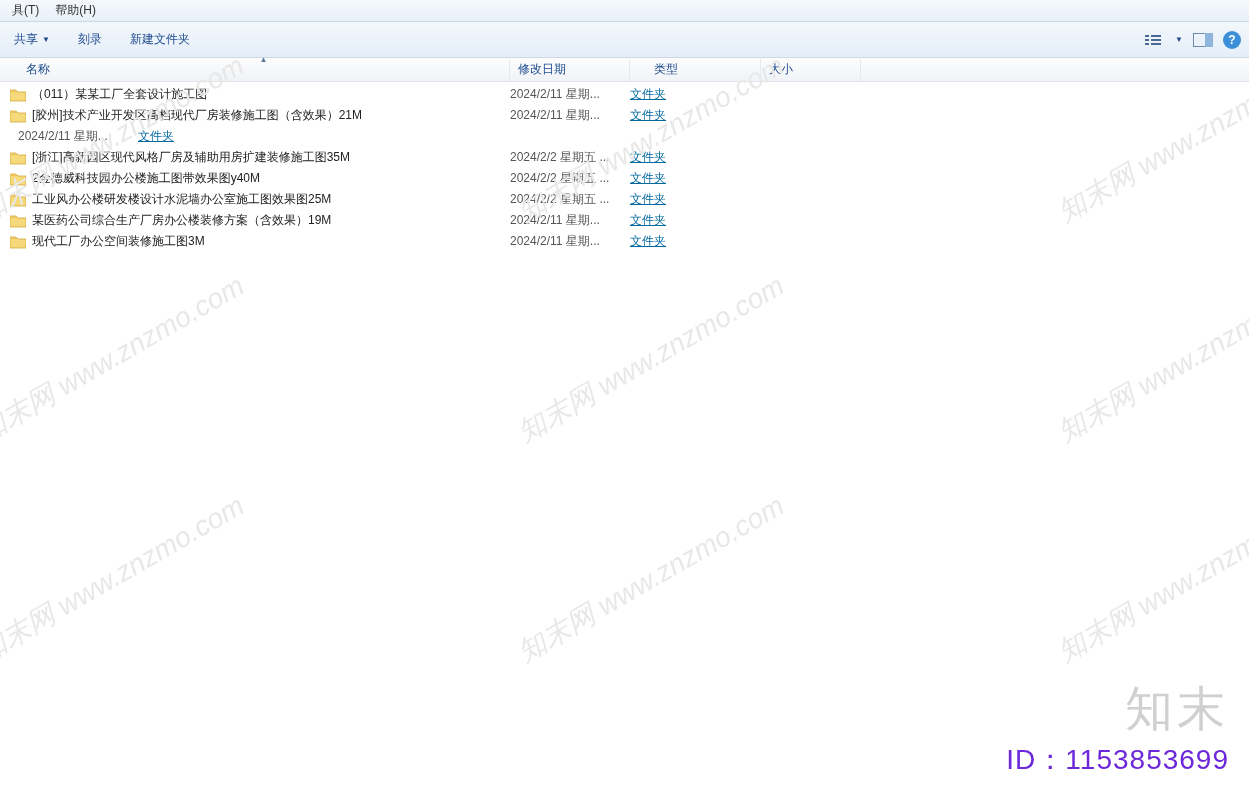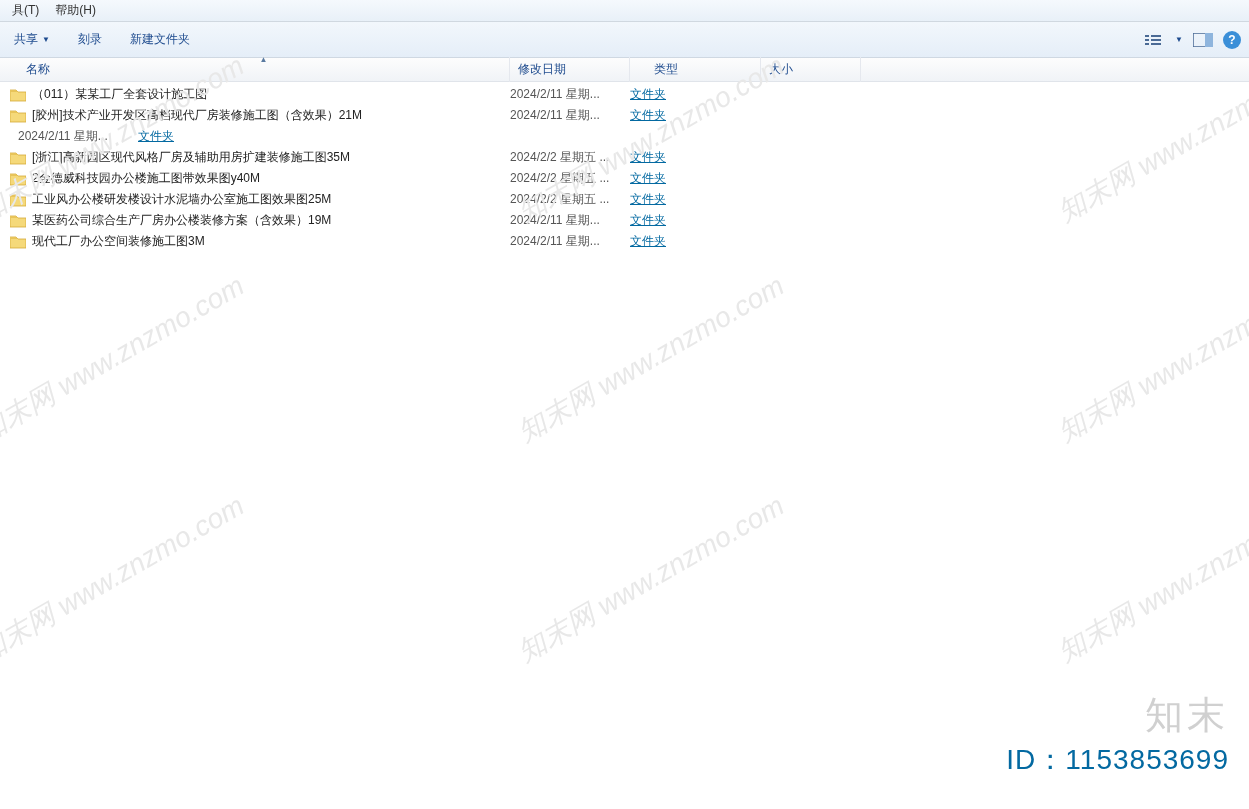--- a/index.html
+++ b/index.html
@@ -169,26 +169,26 @@
     }
     .brand-mark {
       position: absolute;
       right: 20px;
       bottom: 30px;
       text-align: right;
       pointer-events: none;
     }
     .brand-text {
       color: #d0d0d0;
-      font-size: 38px;
+      font-size: 48px;
       font-weight: 500;
       letter-spacing: 4px;
     }
     .brand-id {
-      color: #0369a1;
+      color: #6d28d9;
       font-size: 28px;
       letter-spacing: 1px;
     }
     .view-list-icon svg { width: 20px; height: 14px; }
     .preview-pane-icon svg { width: 20px; height: 14px; }
   </style>
 </head>
 <body>
 
 <div class="menubar">

